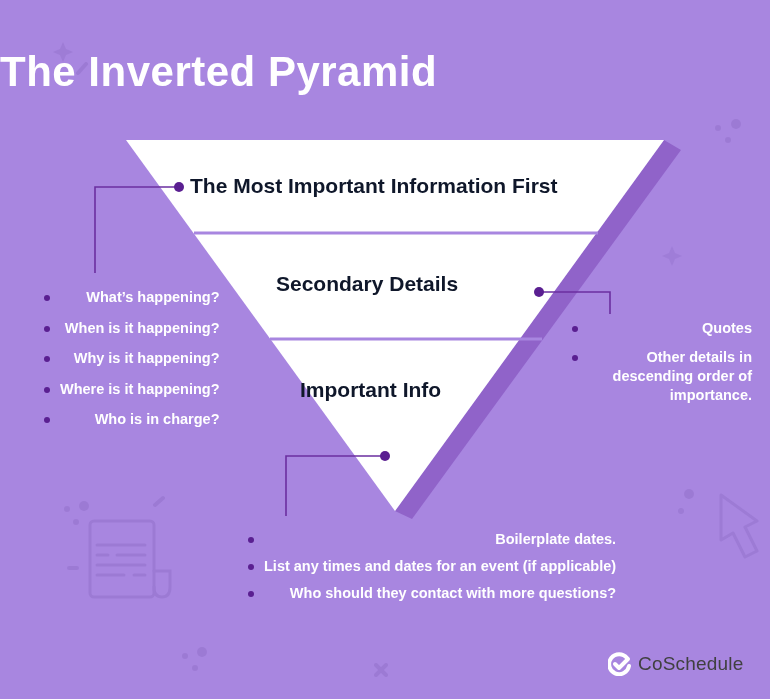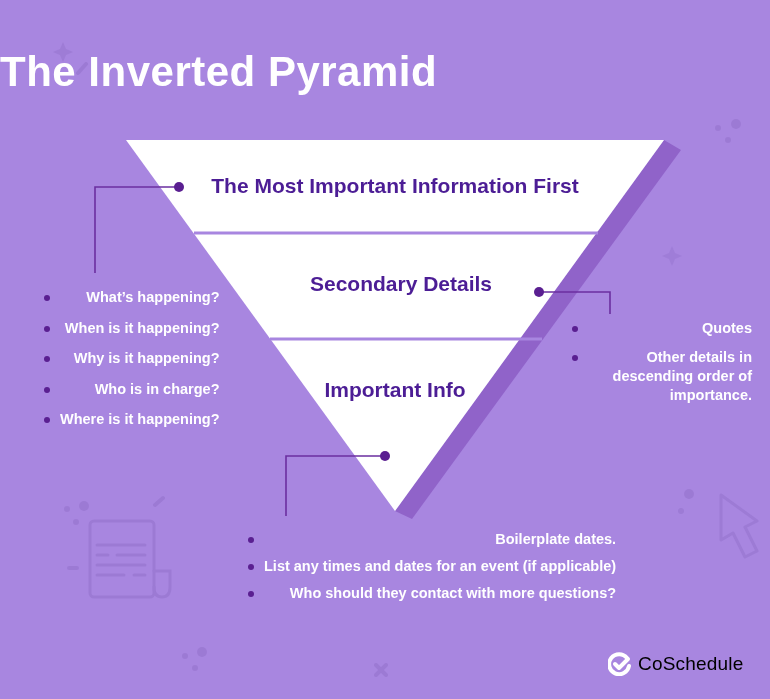--- a/index.html
+++ b/index.html
@@ -1,33 +1,33 @@
 <!DOCTYPE html>
 <html><head>
 <meta charset="utf-8">
 <style>
   html, body { margin:0; padding:0; }
   body { width:770px; height:699px; overflow:hidden; background:#a886e0; position:relative; font-family:"Liberation Sans", sans-serif; }
   .canvas { position:absolute; left:0; top:0; width:770px; height:699px; background:#a886e0; }
   svg.art { position:absolute; left:0; top:0; }
   .title { position:absolute; left:0; top:48px; width:770px; text-align:left; color:#ffffff; font-size:42px; font-weight:bold; letter-spacing:0.5px; }
-  .tier-label { position:absolute; color:#4c1d95; font-weight:bold; font-size:21px; text-align:center; line-height:28px; }
+  .tier-label { position:absolute; color:#0f172a; font-weight:bold; font-size:21px; line-height:28px; }
   .tier1 { left:190px; top:172px; width:410px; }
   .tier2 { left:276px; top:270px; width:250px; }
   .tier3 { left:300px; top:376px; width:190px; }
   ul.bullets { position:absolute; margin:0; padding:0; list-style:none; color:#ffffff; font-weight:bold; font-size:14.5px;text-align:right; }
   ul.bullets li { position:relative; padding-left:16px; }
   ul.bullets li::before { content:""; position:absolute; left:0; top:7px; width:6px; height:6px; border-radius:50%; background:#5a1f91; }
   .left-list { left:44px; top:288px; }
   .left-list li { height:30.5px; line-height:18px; }
   .right-list { left:572px; top:319px; width:180px; }
   .right-list li { line-height:19px; margin-bottom:10px; }
   .bottom-list { left:248px; top:530px; }
   .bottom-list li { height:27px; line-height:18px; }
-  .logo { position:absolute; left:608px; top:652px; display:flex; align-items:center; color:#000000; }
+  .logo { position:absolute; left:608px; top:652px; display:flex; align-items:center; color:#404040; }
   .logo .logo-text { font-size:19px; margin-left:6px; letter-spacing:0.2px; }
 </style>
 </head>
 <body>
 
 <div class="canvas">
 
   <svg class="art" width="770" height="699" viewBox="0 0 770 699">
 
     <g fill="#9a78d2">
@@ -94,22 +94,22 @@
   <div class="title">The Inverted Pyramid</div>
 
   <div class="tier-label tier1">The Most Important Information First</div>
   <div class="tier-label tier2">Secondary Details</div>
   <div class="tier-label tier3">Important Info</div>
 
   <ul class="bullets left-list">
     <li>What’s happening?</li>
     <li>When is it happening?</li>
     <li>Why is it happening?</li>
+    <li>Where is it happening?</li>
     <li>Who is in charge?</li>
-    <li>Where is it happening?</li>
   </ul>
 
   <ul class="bullets right-list">
     <li>Quotes</li>
     <li>Other details in descending order of importance.</li>
   </ul>
 
   <ul class="bullets bottom-list">
     <li>Boilerplate dates.</li>
     <li>List any times and dates for an event (if applicable)</li>

